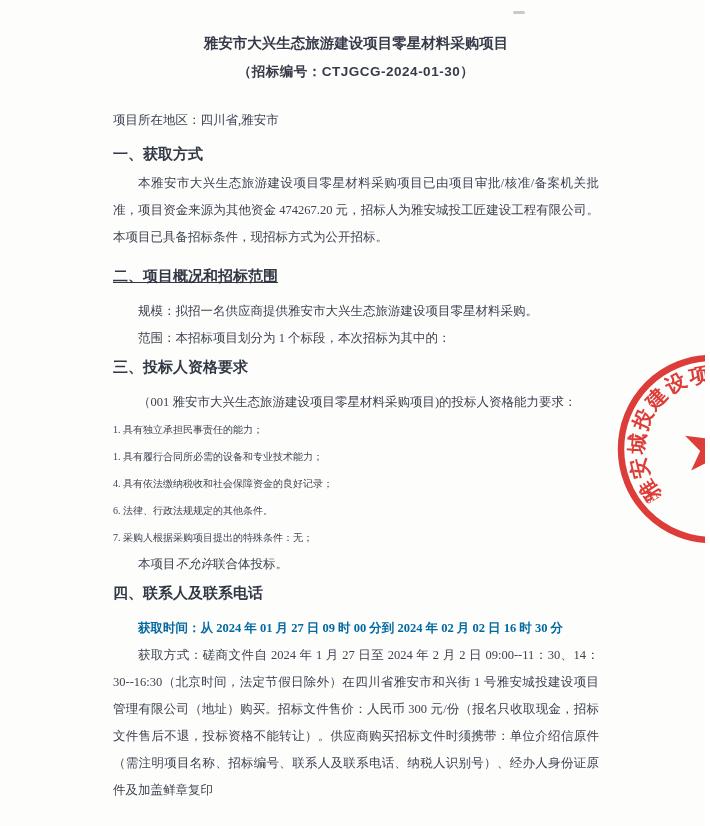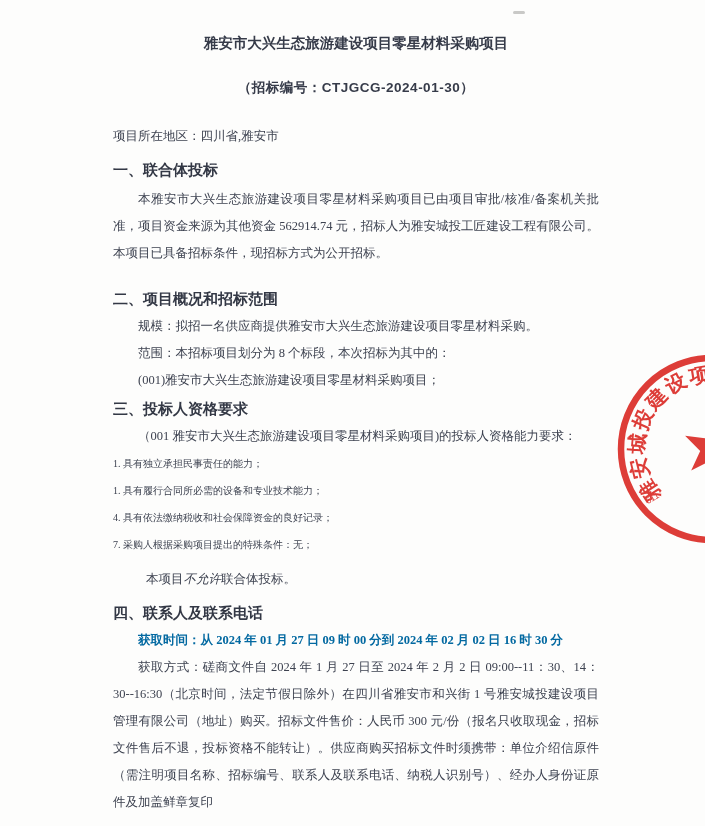--- a/index.html
+++ b/index.html
@@ -13,42 +13,42 @@
   }
   .content {
     position:absolute; left:113px; top:30px; width:486px;
   }
   .hei { font-family:"Liberation Sans","DejaVu Sans",sans-serif; }
   .title {
     margin:2px 0 0; text-align:center;
     font-size:14.5px; line-height:22px; font-weight:bold; color:#363b49;
   }
   .subtitle {
-    margin:24px 0 0; text-align:center;
+    margin:8px 0 0; text-align:center;
     font-size:13.5px; line-height:20px; font-weight:bold; color:#363b49;
     letter-spacing:.5px;
   }
   .loc { margin:28px 0 8px; font-size:12.5px; line-height:20px; }
   .sec-heading {
     margin:12px 0 0; font-size:15px; line-height:24px; font-weight:bold; color:#333845;
   }
   .sec-heading.tight { margin-top:3px; }
-  .sec-heading.mid { margin-top:20px; }
+  .sec-heading.mid { margin-top:13px;text-decoration:underline; }
   .para {
     margin:4px 0 0; font-size:12.5px; line-height:27px;
     text-align:justify; text-indent:2em;
   }
   .line {
     margin:0; font-size:12.5px; line-height:27px; text-indent:2em;
   }
-  .line.first { margin-top:2px; }
+  .line.first { margin-top:10px; }
   .item {
     margin:0; font-size:10px; line-height:27px;
   }
-  .note { margin:8px; font-size:12.5px; line-height:27px; text-indent:2em; }
+  .note { margin:0; font-size:12.5px; line-height:27px; text-indent:2em; }
   .note .it { font-style:italic; }
   .bold-line { font-weight:bold; color:#0369a1; }
   .seal {
     position:absolute; left:612px; top:348px; width:200px; height:200px;
     mix-blend-mode:multiply; opacity:.92;
   }
   .artifact {
     position:absolute; left:513px; top:11px; width:12px; height:3px;
     background:#c9c9c7; border-radius:2px;
   }
@@ -60,33 +60,33 @@
 
   <div class="artifact"></div>
 
   <div class="content">
 
     <div class="title hei">雅安市大兴生态旅游建设项目零星材料采购项目</div>
     <div class="subtitle hei">（招标编号：CTJGCG-2024-01-30）</div>
 
     <div class="loc">项目所在地区：四川省,雅安市</div>
 
-    <div class="sec-heading hei">一、联合体投标</div>
-    <p class="para">本雅安市大兴生态旅游建设项目零星材料采购项目已由项目审批/核准/备案机关批准，项目资金来源为其他资金 562914.74 元，招标人为雅安城投工匠建设工程有限公司。本项目已具备招标条件，现招标方式为公开招标。</p>
+    <div class="sec-heading hei">一、获取方式</div>
+    <p class="para">本雅安市大兴生态旅游建设项目零星材料采购项目已由项目审批/核准/备案机关批准，项目资金来源为其他资金 474267.20 元，招标人为雅安城投工匠建设工程有限公司。本项目已具备招标条件，现招标方式为公开招标。</p>
 
     <div class="sec-heading hei mid">二、项目概况和招标范围</div>
     <p class="line first">规模：拟招一名供应商提供雅安市大兴生态旅游建设项目零星材料采购。</p>
-    <p class="line">范围：本招标项目划分为 8 个标段，本次招标为其中的：</p>
-    <p class="line">(001)雅安市大兴生态旅游建设项目零星材料采购项目；</p>
+    <p class="line">范围：本招标项目划分为 1 个标段，本次招标为其中的：</p>
 
     <div class="sec-heading hei tight">三、投标人资格要求</div>
     <p class="line first">（001 雅安市大兴生态旅游建设项目零星材料采购项目)的投标人资格能力要求：</p>
     <p class="item">1. 具有独立承担民事责任的能力；</p>
     <p class="item">1. 具有履行合同所必需的设备和专业技术能力；</p>
     <p class="item">4. 具有依法缴纳税收和社会保障资金的良好记录；</p>
+    <p class="item">6. 法律、行政法规规定的其他条件。</p>
     <p class="item">7. 采购人根据采购项目提出的特殊条件：无；</p>
     <p class="note"><span>本项目</span><span class="it">不允许</span><span>联合体投标。</span></p>
 
     <div class="sec-heading hei tight">四、联系人及联系电话</div>
     <p class="line first bold-line">获取时间：从 2024 年 01 月 27 日  09 时 00 分到 2024 年 02 月 02 日  16 时 30 分</p>
     <p class="para" style="margin-top:0">获取方式：磋商文件自 2024 年 1 月 27 日至 2024 年 2 月 2 日 09:00--11：30、14：30--16:30（北京时间，法定节假日除外）在四川省雅安市和兴街 1 号雅安城投建设项目管理有限公司（地址）购买。招标文件售价：人民币 300 元/份（报名只收取现金，招标文件售后不退，投标资格不能转让）。供应商购买招标文件时须携带：单位介绍信原件（需注明项目名称、招标编号、联系人及联系电话、纳税人识别号）、经办人身份证原件及加盖鲜章复印</p>
 
   </div>
 
   <svg class="seal" viewBox="0 0 200 200" aria-hidden="true">

